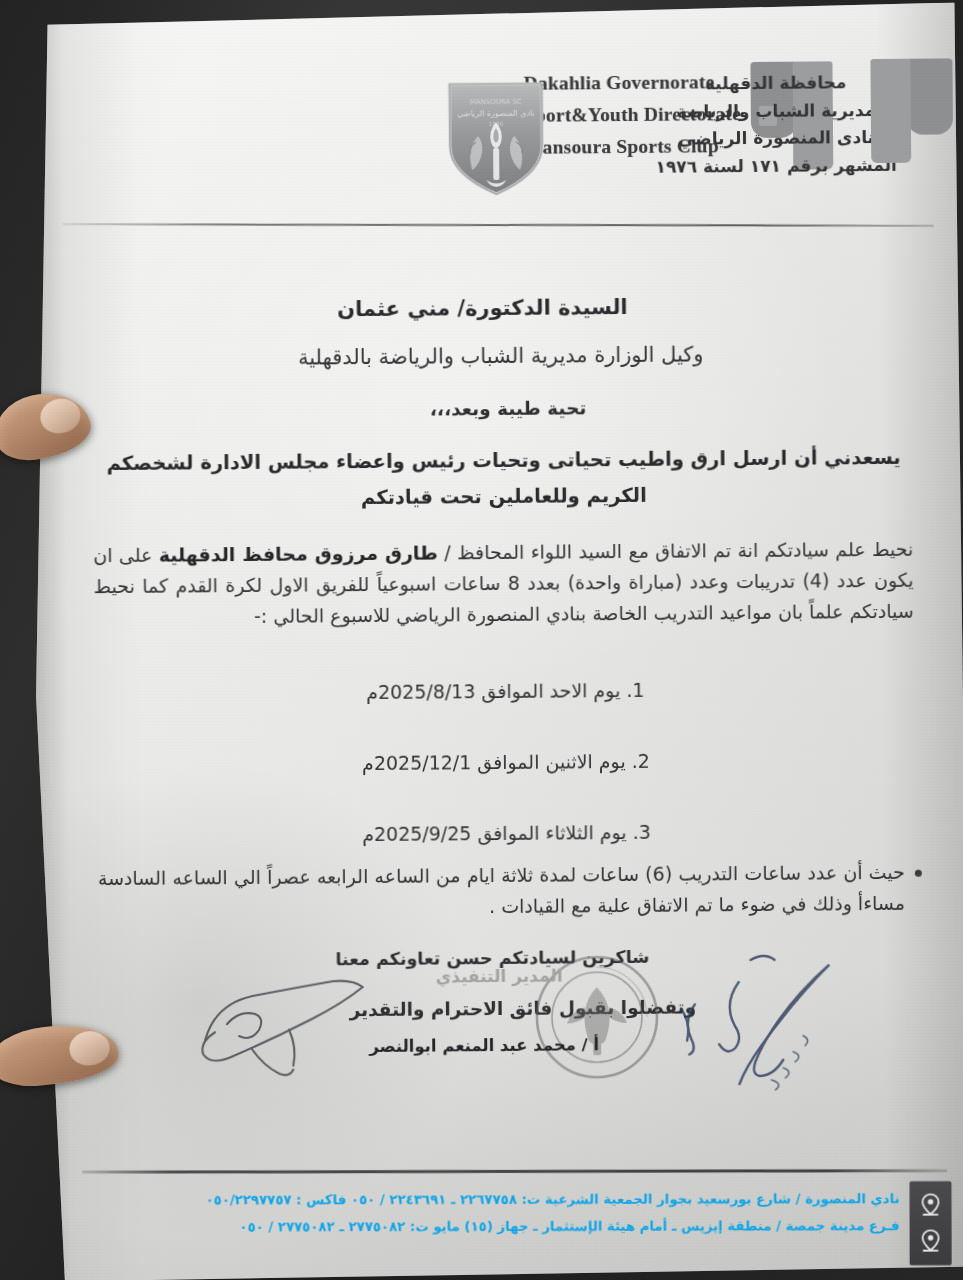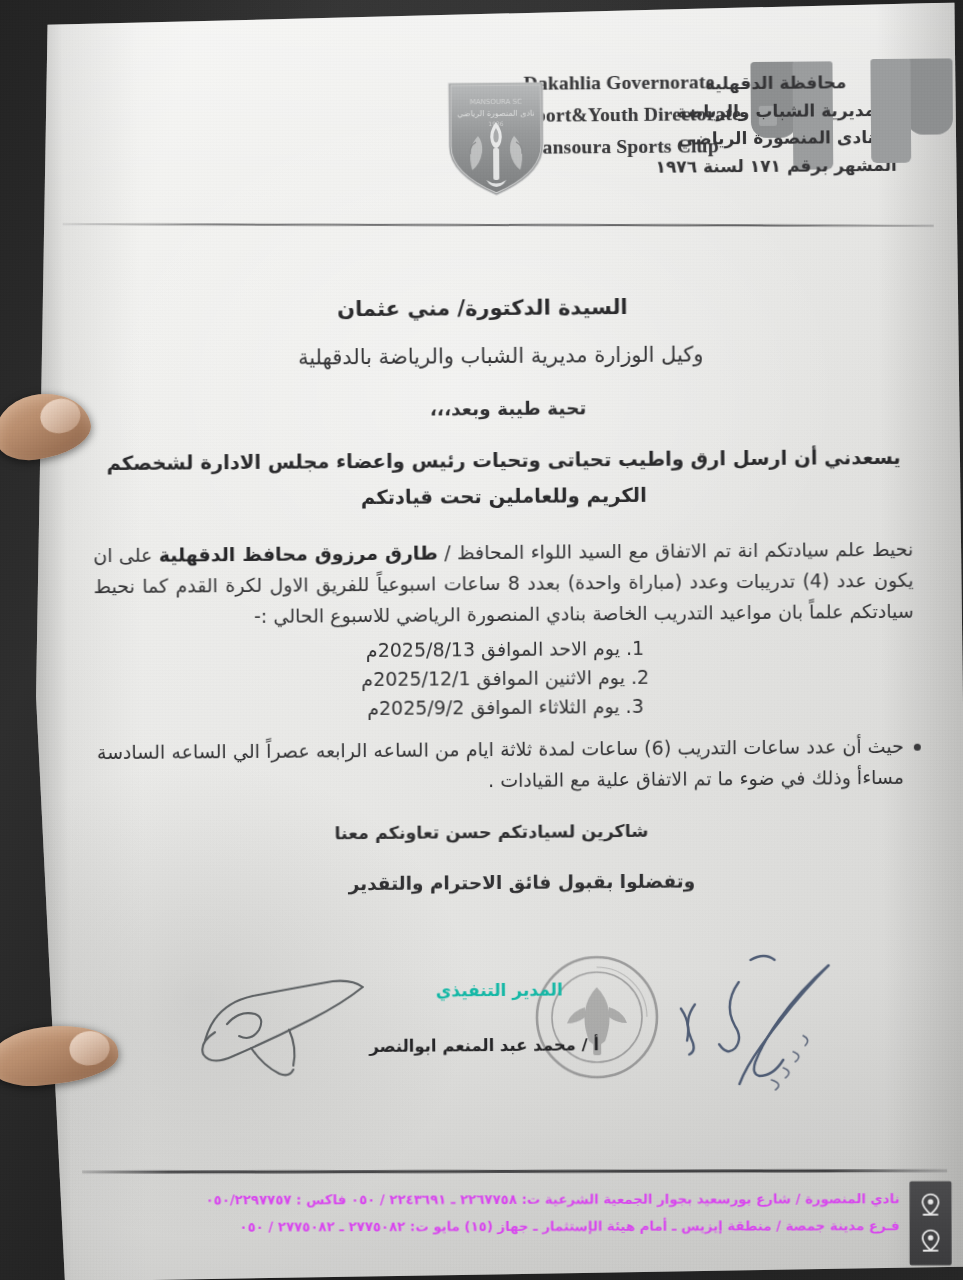--- a/index.html
+++ b/index.html
@@ -242,21 +242,21 @@
     font-size: 19px;
     line-height: 1.52;
     color: #333335;
   }
   ol.dates li {
     text-align: center;
     padding-right: 0;
     white-space: nowrap;
   }
   ol.dates li .num { unicode-bidi: embed; }
-  ol.dates li .dt  { direction: ltr; unicode-bidi: embed; display: inline-block; }
+  ol.dates li .dt  { direction: ltr; unicode-bidi: embed; display: inline-block; margin-top: 42px; }
 
   .bullet-block {
     margin-top: 12px;
     display: flex;
     gap: 10px;
     align-items: flex-start;
     padding-left: 6px;
   }
   .bullet-dot {
     flex: 0 0 auto;
@@ -294,25 +294,25 @@
     position: absolute;
     left: 150px;
     top: 960px;
     width: 420px;
     height: 130px;
     direction: rtl;
   }
   .sig-title {
     position: absolute;
     right: 40px;
-    top: 14px;
+    top: 0;
     font-family: "DejaVu Sans", sans-serif;
     font-weight: 700;
     font-size: 17px;
-    color: #14b8a6;
+    color: #a3a3a3;
     white-space: nowrap;
   }
   .sig-name {
     position: absolute;
     right: 4px;
     top: 70px;
     font-family: "DejaVu Sans", sans-serif;
     font-weight: 700;
     font-size: 16.5px;
     color: #242426;
@@ -377,21 +377,21 @@
   }
   .footer-lines {
     position: absolute;
     right: 52px;
     left: 0;
     top: 0;
     font-family: "DejaVu Sans", sans-serif;
     font-weight: 700;
     font-size: 13.3px;
     line-height: 2.05;
-    color: #d946ef;
+    color: #0ea5e9;
     letter-spacing: .1px;
   }
   .footer-lines div { white-space: nowrap; }
 
   
   .finger {
     position: absolute;
     background: linear-gradient(160deg, #c9a183 0%, #b98e6e 38%, #9d7356 78%, #8a634a 100%);
     box-shadow: 0 2px 9px rgba(0,0,0,.5), inset 0 6px 14px rgba(255,225,200,.28);
     z-index: 6;
@@ -523,21 +523,21 @@
           <span class="dt">2025/8/13</span><span>م</span>
         </li>
         <li>
           <span class="num">2.</span>
           <span>يوم الاثنين الموافق</span>
           <span class="dt">2025/12/1</span><span>م</span>
         </li>
         <li>
           <span class="num">3.</span>
           <span>يوم الثلاثاء الموافق</span>
-          <span class="dt">2025/9/2</span><span>م</span>
+          <span class="dt">2025/9/25</span><span>م</span>
         </li>
       </ol>
 
       <div class="bullet-block">
         <div class="bullet-dot"></div>
         <div class="bullet-text">حيث أن عدد ساعات التدريب (6) ساعات لمدة ثلاثة ايام من الساعه الرابعه عصراً الي الساعه السادسة مساءأ وذلك في ضوء ما تم الاتفاق علية مع القيادات .</div>
       </div>
 
       <div class="thanks">شاكرين لسيادتكم حسن تعاونكم معنا</div>
       <div class="regards">وتفضلوا بقبول فائق الاحترام والتقدير</div>

